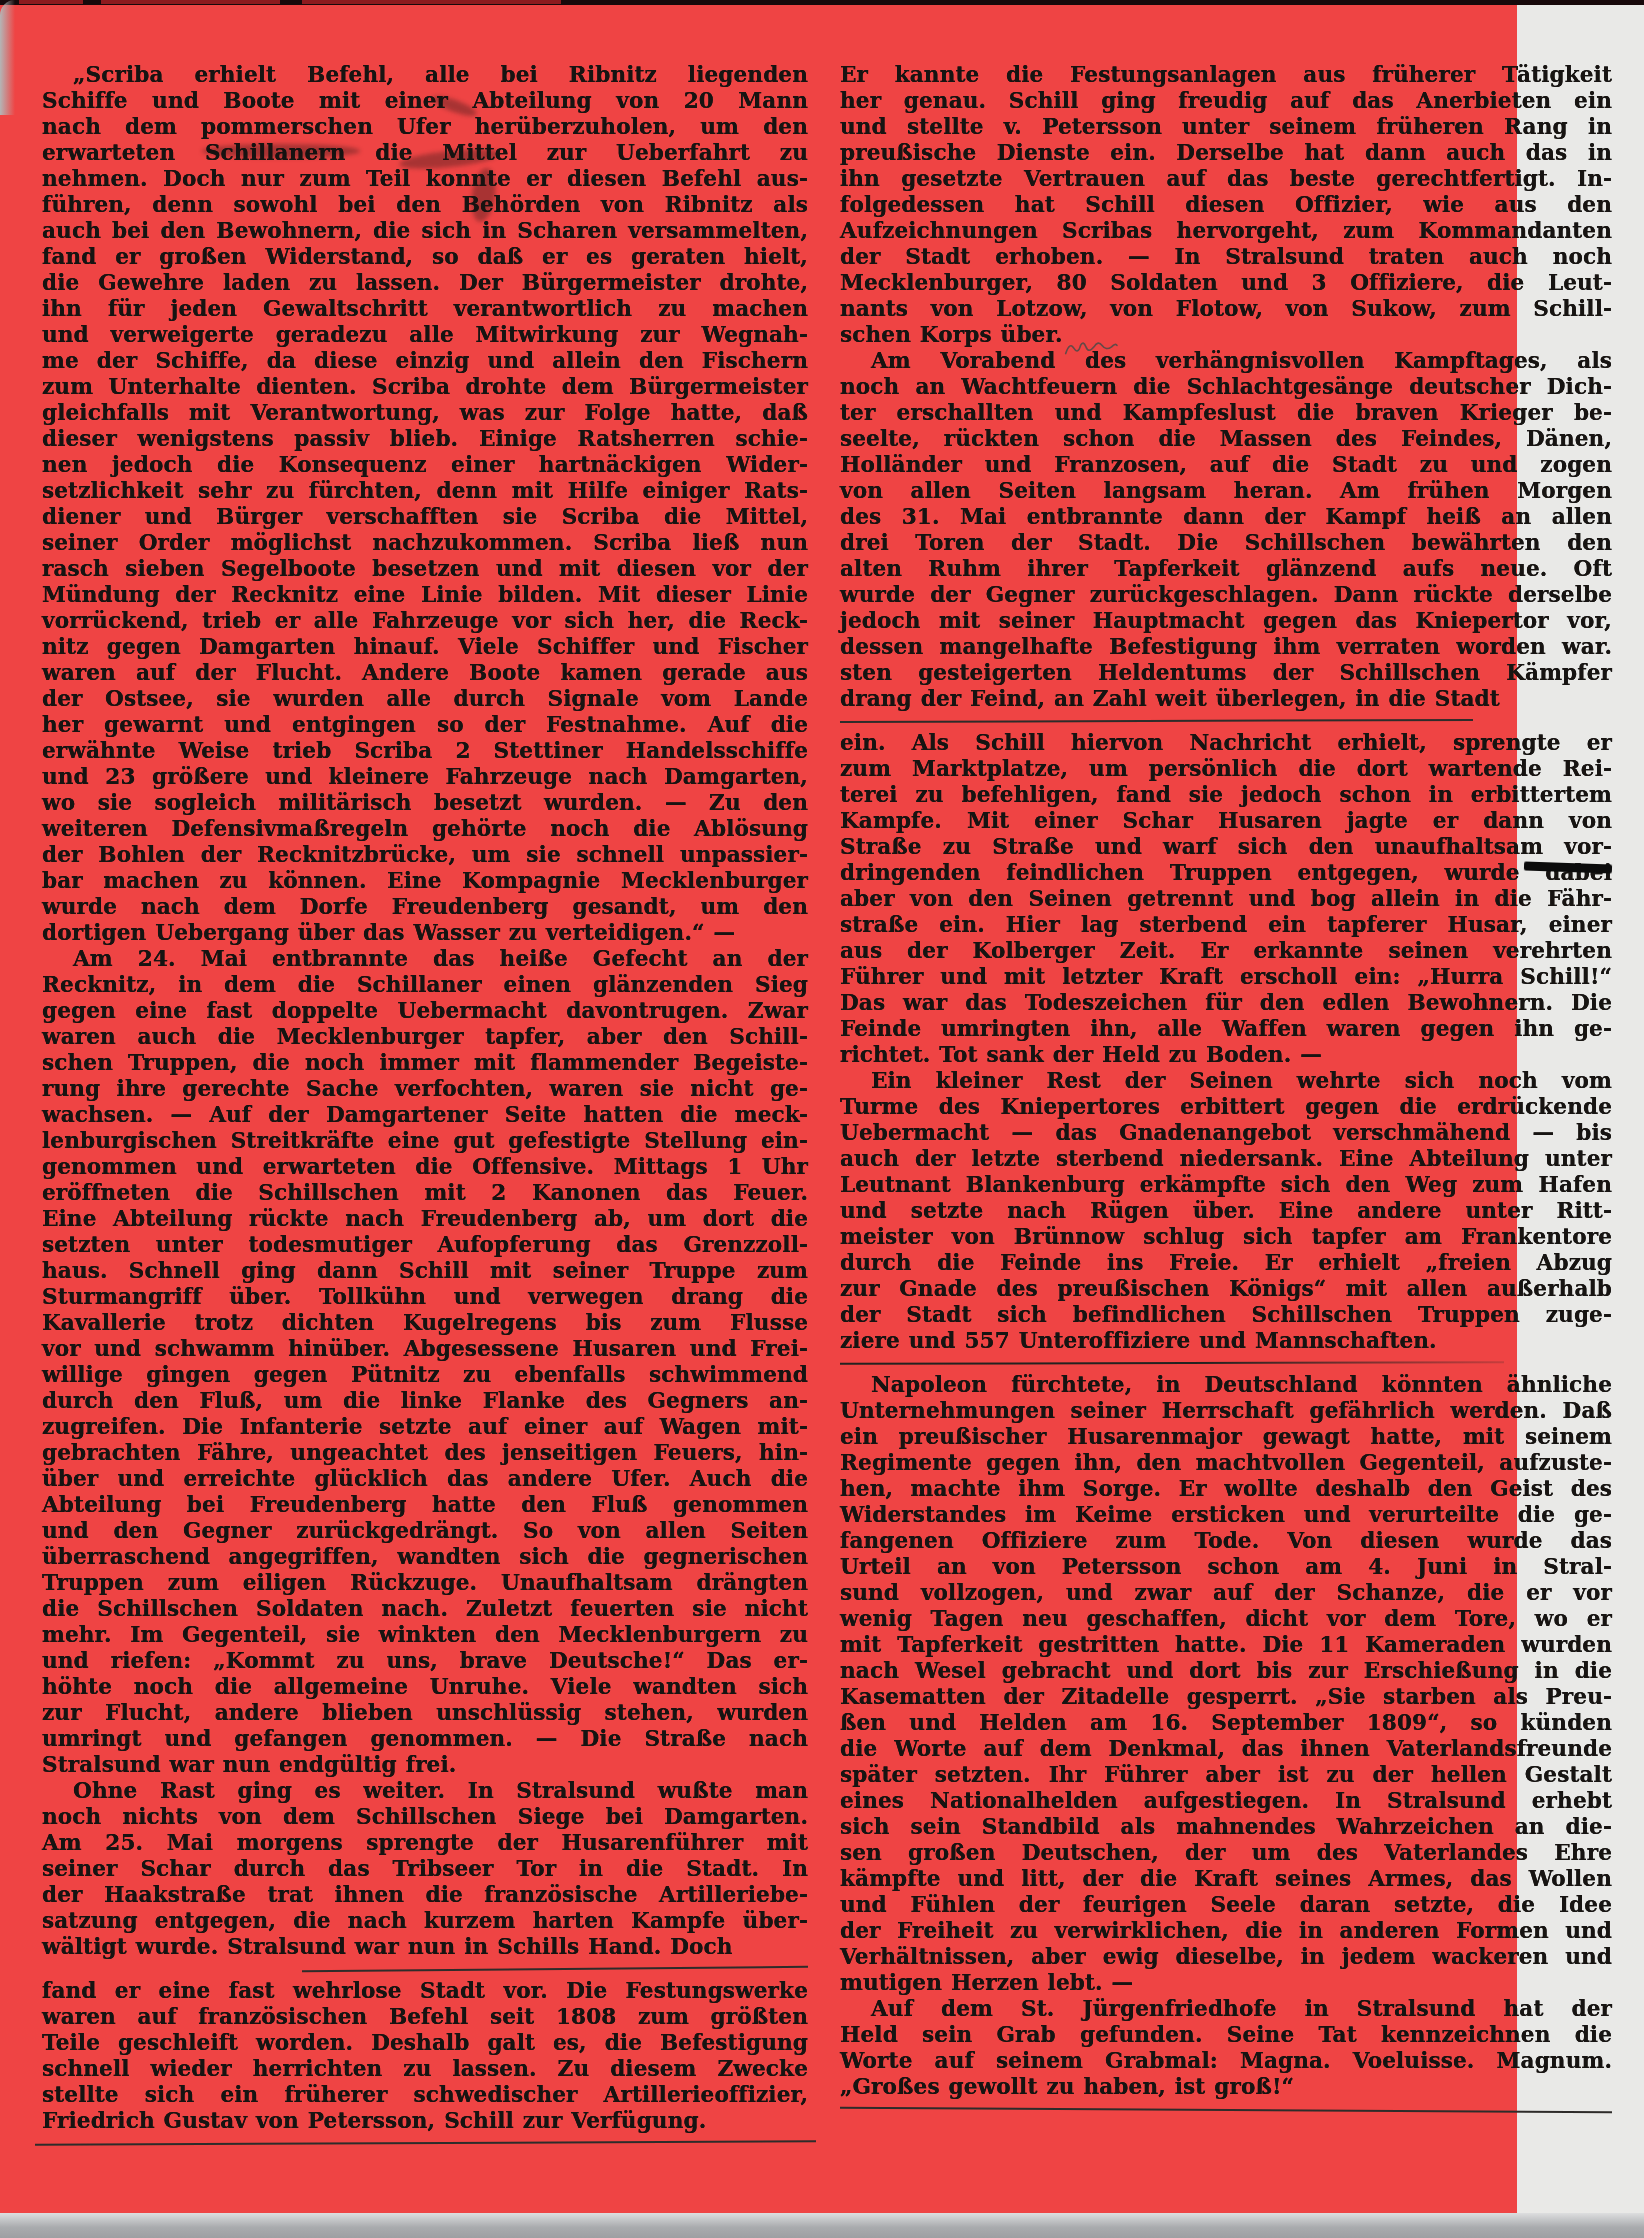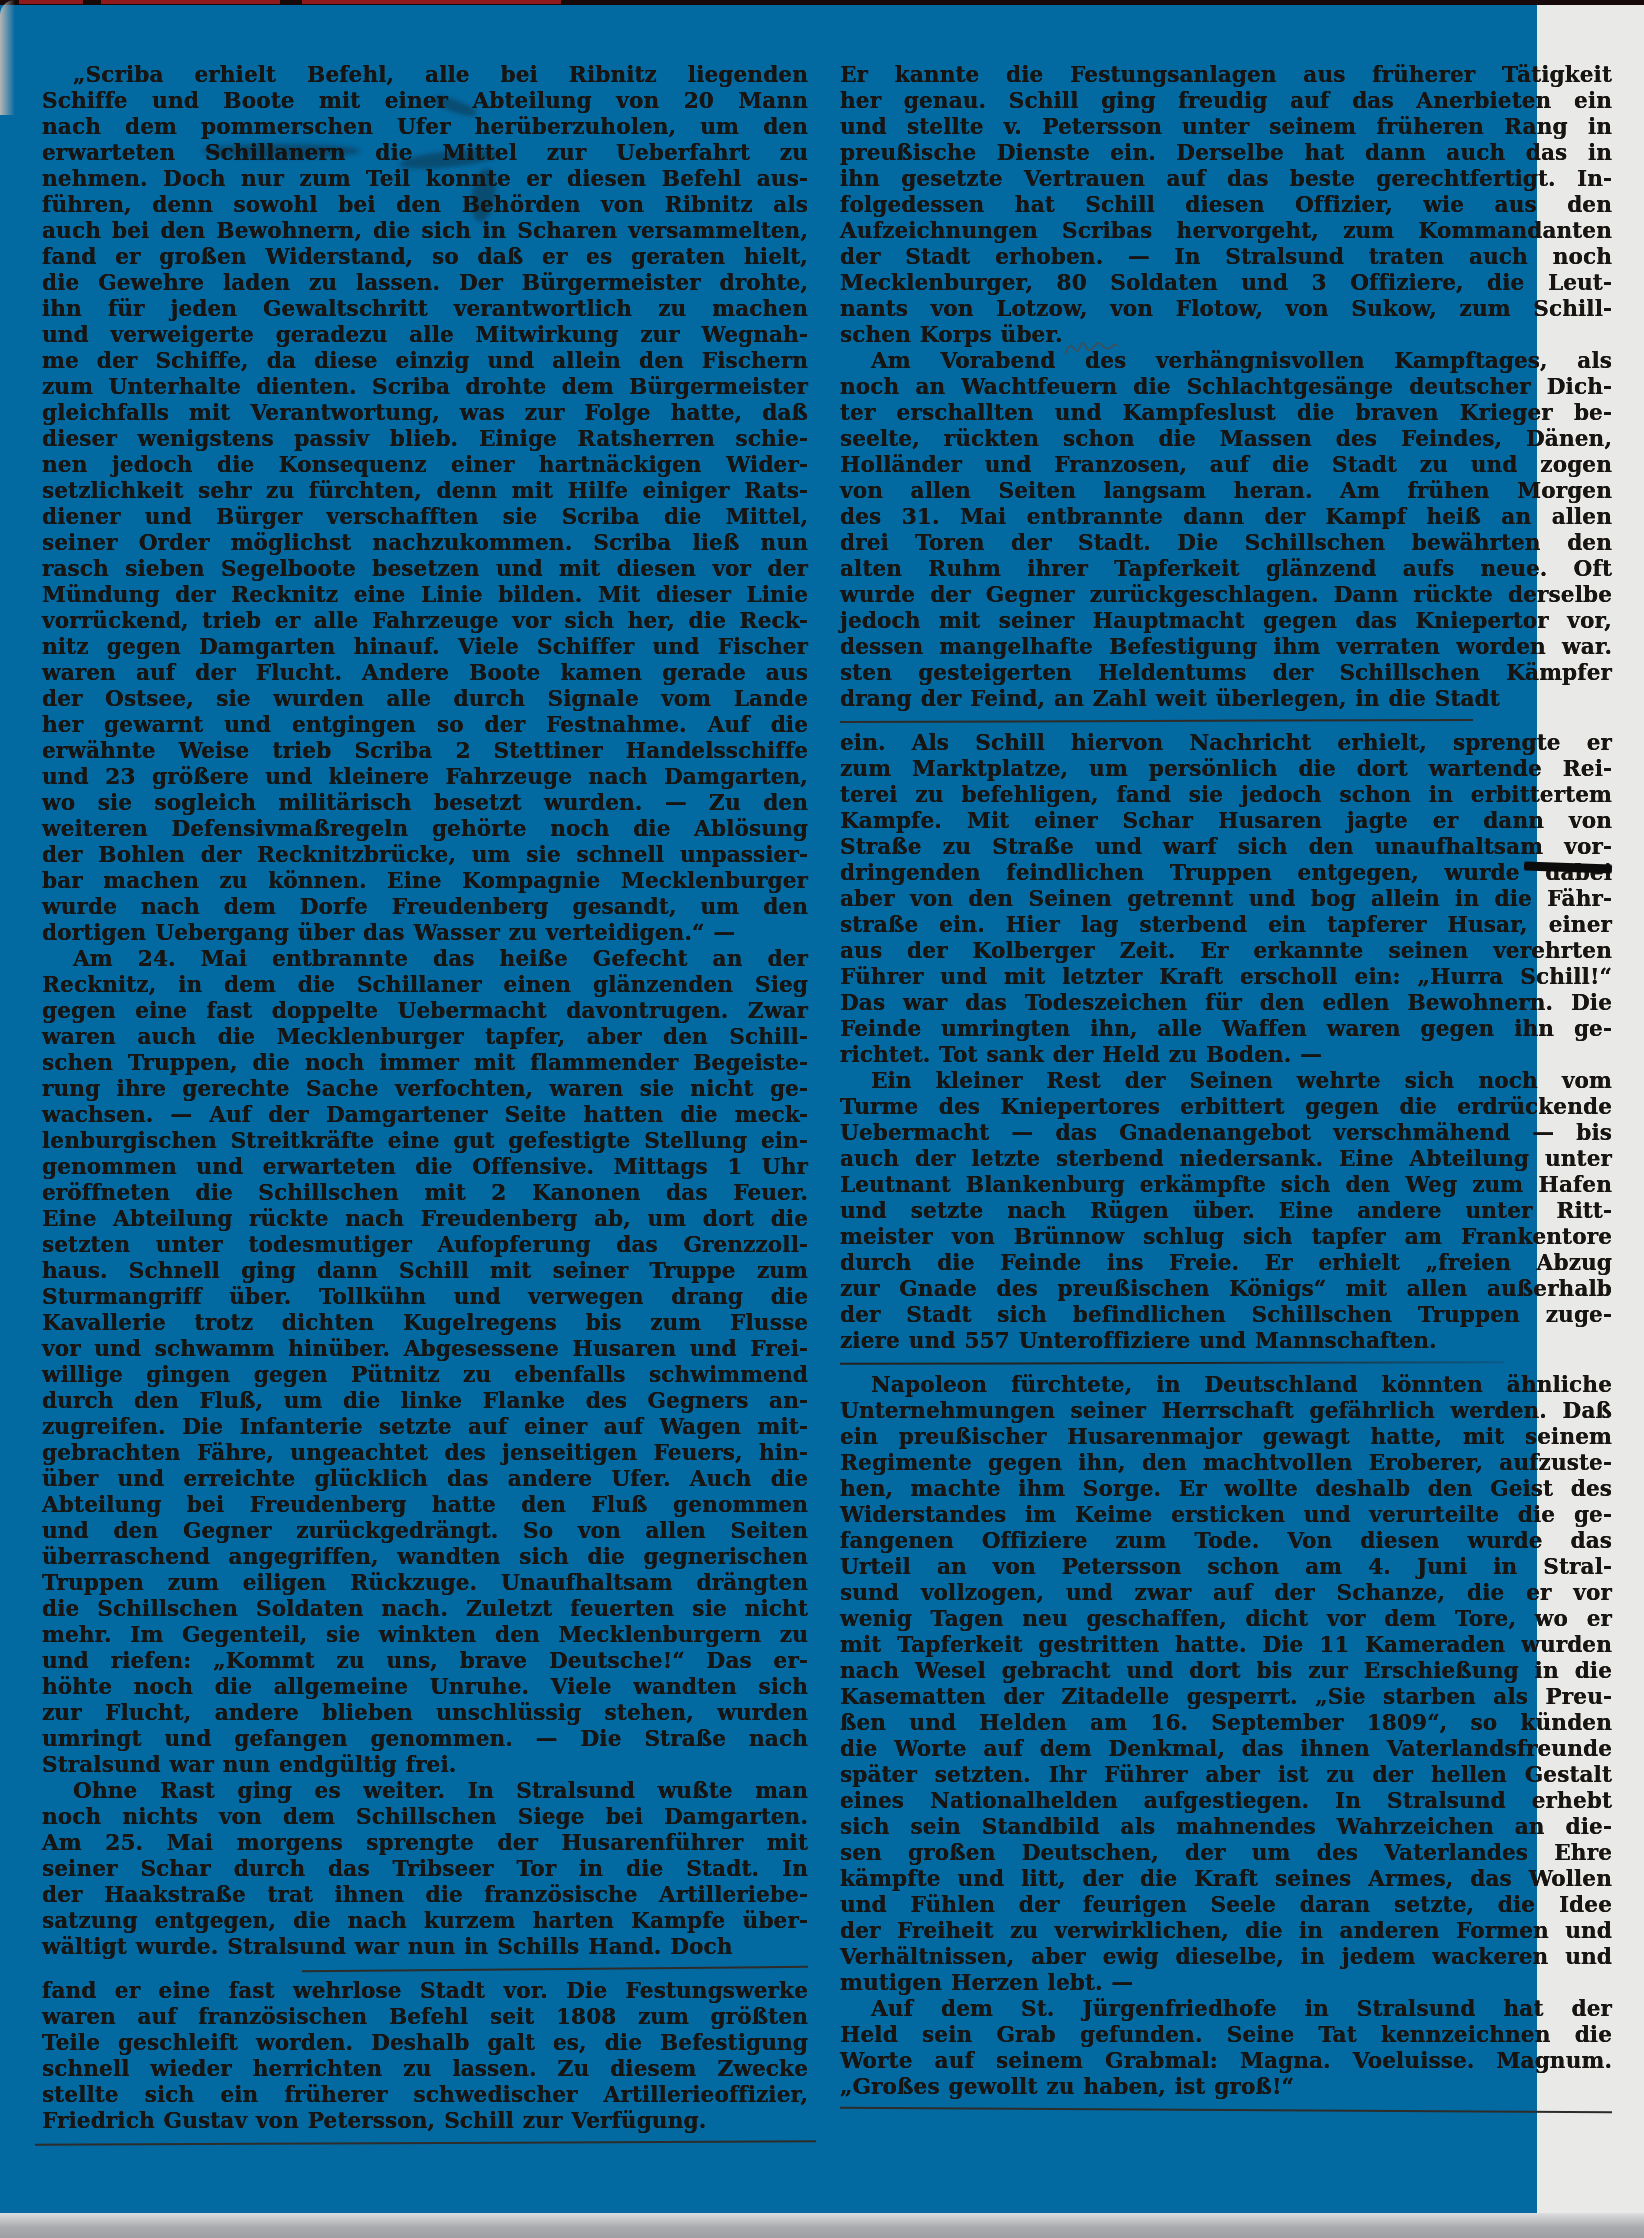--- a/index.html
+++ b/index.html
@@ -1,18 +1,18 @@
 <!DOCTYPE html>
 <html style="font-size:10.8px"><head>
 <meta charset="utf-8">
 <style>
   html,body{margin:0;padding:0;}
   body{width:1645px;height:2239px;position:relative;background:#e9e9e7;
        font-family:"DejaVu Serif",serif;overflow:hidden;}
-  .page{position:absolute;left:0;top:0;width:1517px;height:2239px;background:#0369a1;padding-left:20px;}
+  .page{position:absolute;left:0;top:0;width:1517px;height:2239px;background:#ef4444;}
 
   
   .col{position:absolute;top:62px;}
   #col-left{left:42px;width:766px;}
   #col-right{left:840px;width:772px;}
   .para{margin:0;}
   .line{font-size:21.6px;line-height:26px;font-weight:700;color:#171412;
         text-align:justify;text-align-last:justify;letter-spacing:0.1px;word-spacing:1.3px;
         text-shadow:0 0 0.3px #171412;}
   .line.last{text-align-last:left;}
@@ -200,21 +200,21 @@
         <div class="line">durch die Feinde ins Freie. Er erhielt „freien Abzug</div>
         <div class="line">zur Gnade des preußischen Königs“ mit allen außerhalb</div>
         <div class="line">der Stadt sich befindlichen Schillschen Truppen zuge-</div>
         <div class="line last">ziere und 557 Unteroffiziere und Mannschaften.</div>
       </div>
       <div class="rule fade-right"></div>
       <div class="para indent">
         <div class="line">Napoleon fürchtete, in Deutschland könnten ähnliche</div>
         <div class="line">Unternehmungen seiner Herrschaft gefährlich werden. Daß</div>
         <div class="line">ein preußischer Husarenmajor gewagt hatte, mit seinem</div>
-        <div class="line">Regimente gegen ihn, den machtvollen Eroberer, aufzuste-</div>
+        <div class="line">Regimente gegen ihn, den machtvollen Gegenteil, aufzuste-</div>
         <div class="line">hen, machte ihm Sorge. Er wollte deshalb den Geist des</div>
         <div class="line">Widerstandes im Keime ersticken und verurteilte die ge-</div>
         <div class="line">fangenen Offiziere zum Tode. Von diesen wurde das</div>
         <div class="line">Urteil an von Petersson schon am 4. Juni in Stral-</div>
         <div class="line">sund vollzogen, und zwar auf der Schanze, die er vor</div>
         <div class="line">wenig Tagen neu geschaffen, dicht vor dem Tore, wo er</div>
         <div class="line">mit Tapferkeit gestritten hatte. Die 11 Kameraden wurden</div>
         <div class="line">nach Wesel gebracht und dort bis zur Erschießung in die</div>
         <div class="line">Kasematten der Zitadelle gesperrt. „Sie starben als Preu-</div>
         <div class="line">ßen und Helden am 16. September 1809“, so künden</div>

